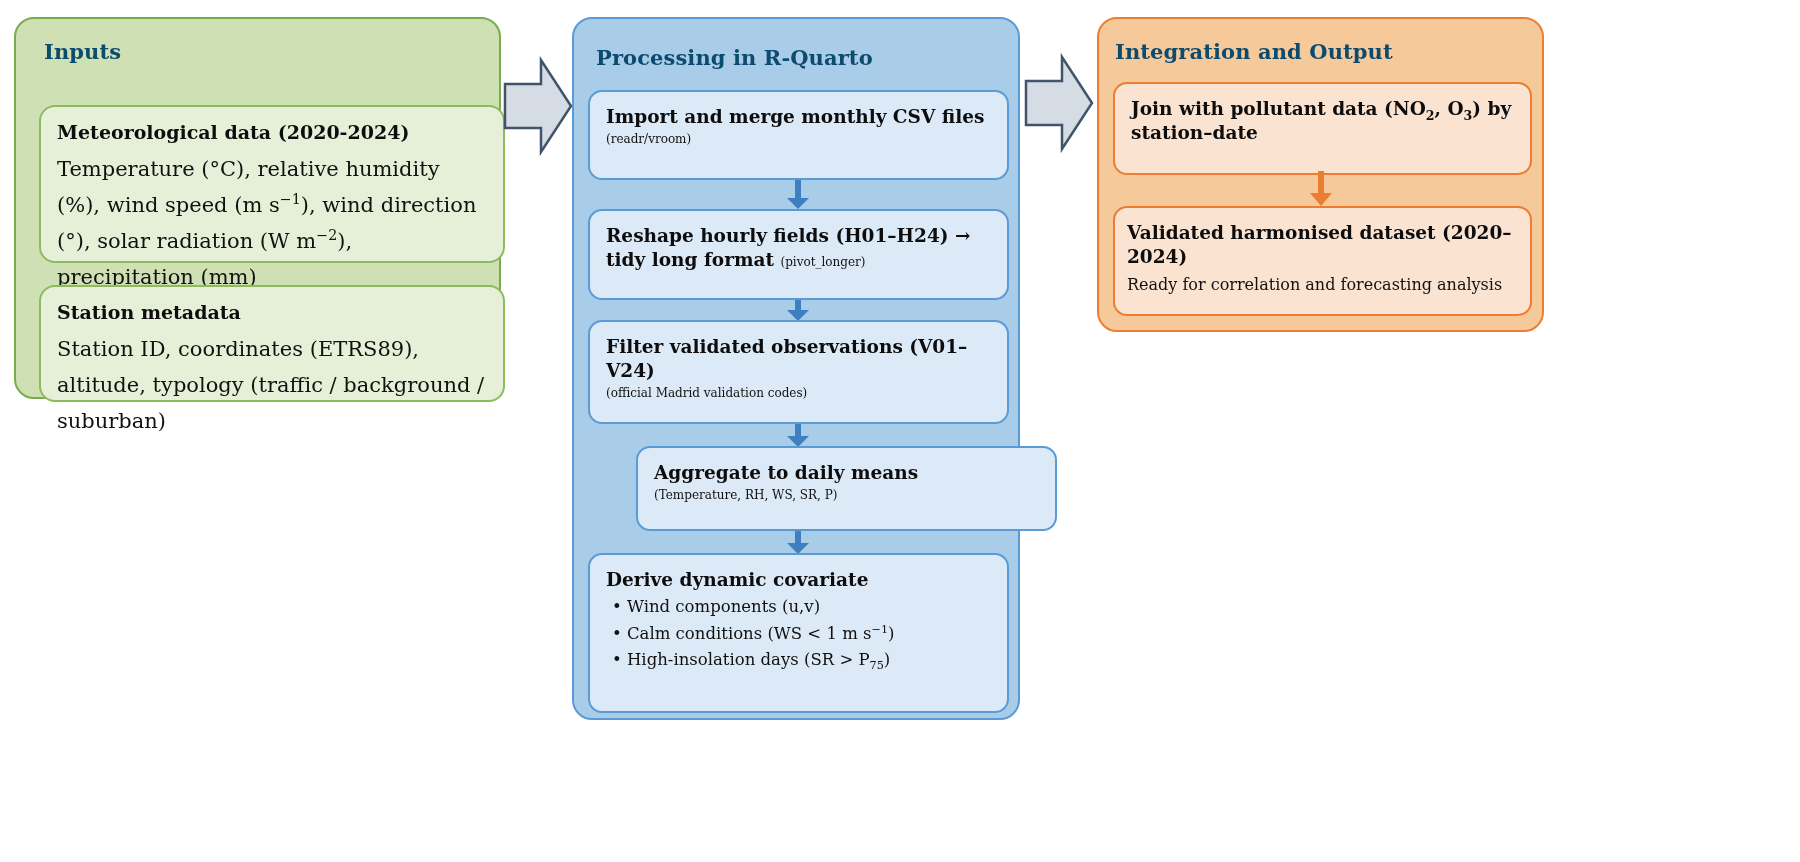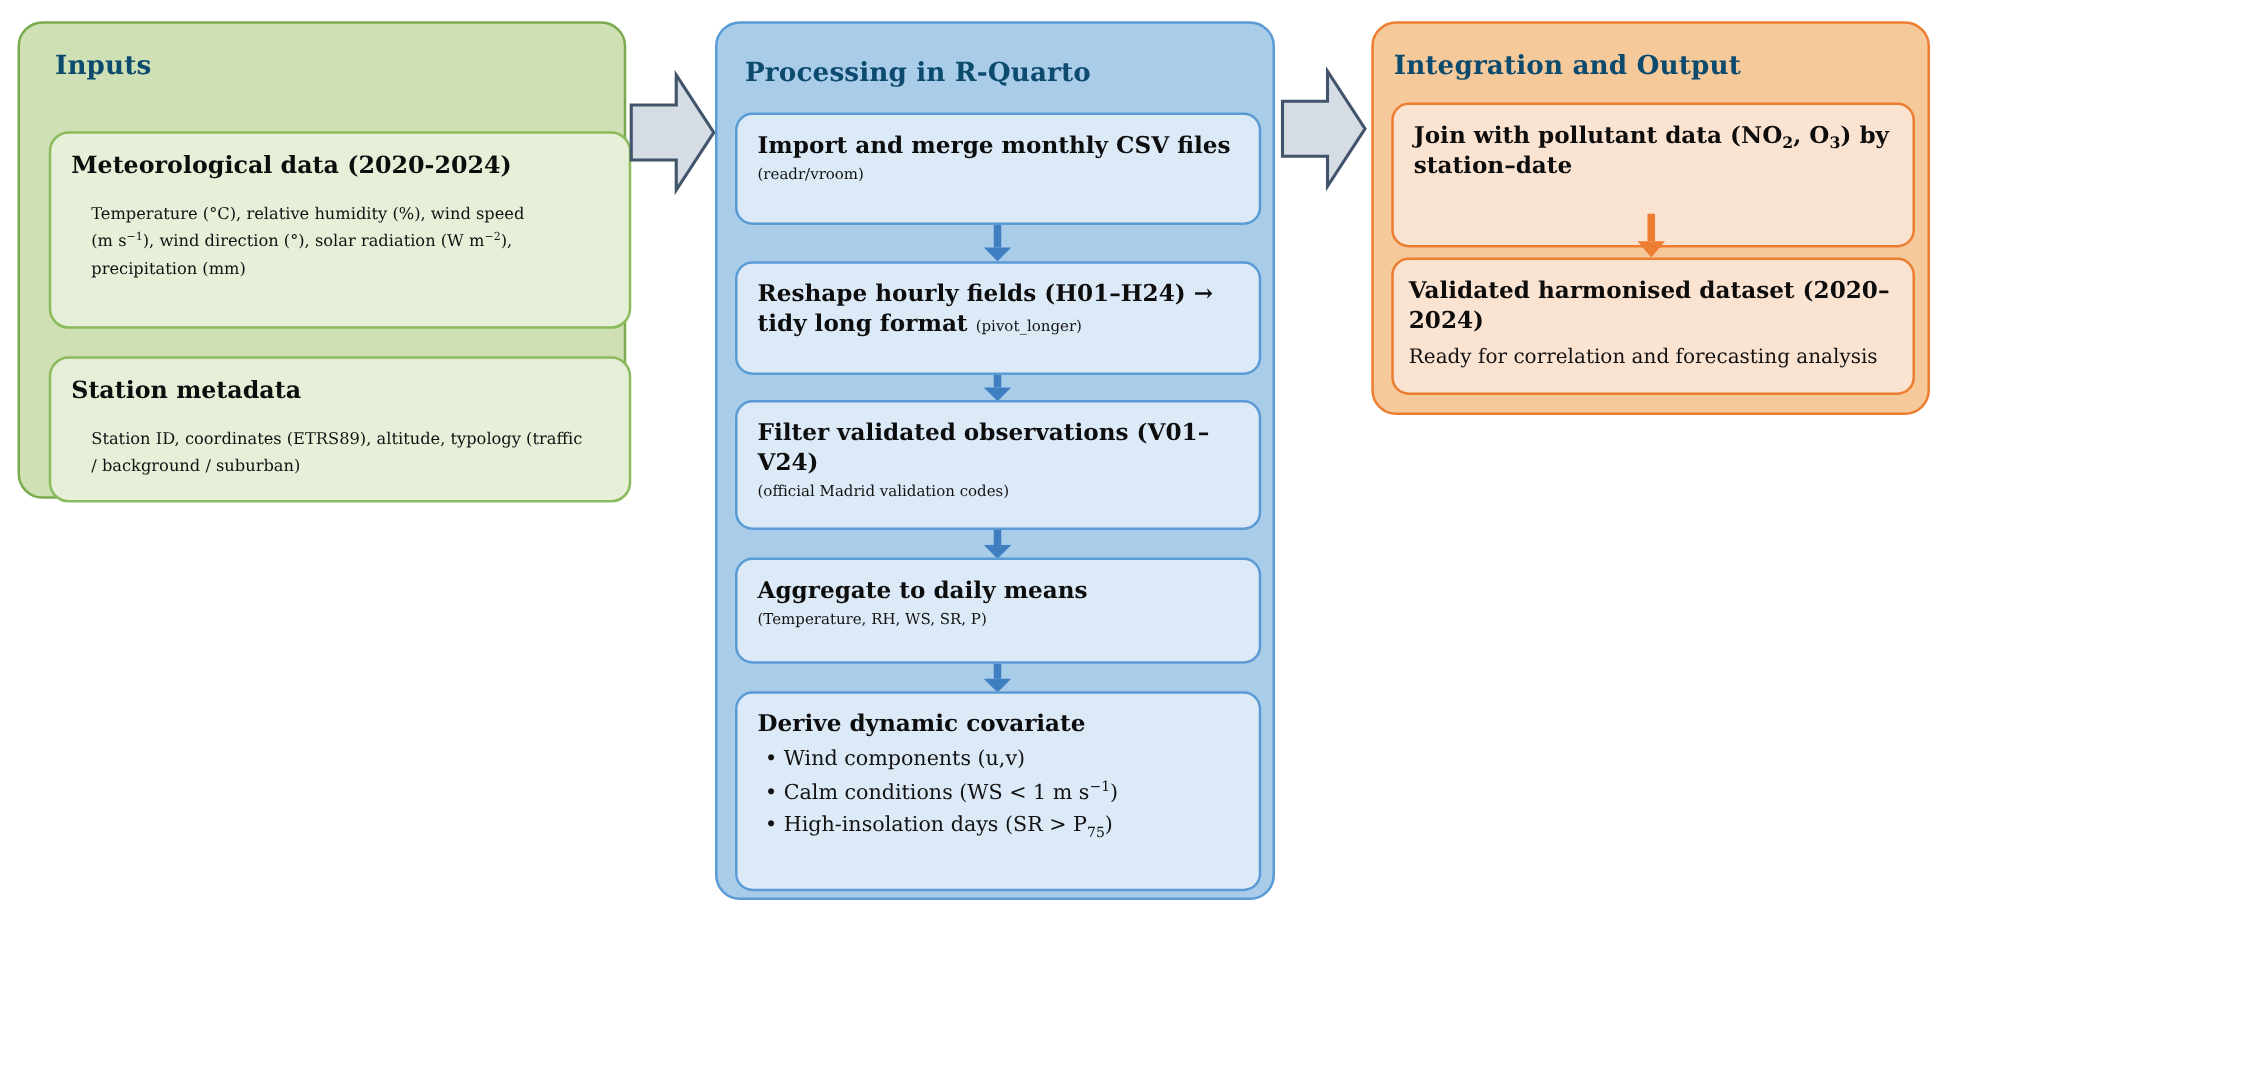--- a/index.html
+++ b/index.html
@@ -70,24 +70,24 @@
     height: 117px;
   }
   .card-h {
     font-weight: bold;
     font-size: 19px;
     color: #0d0d0d;
     margin: 2px 0 6px 0;
     line-height: 1.25;
   }
   .card-p {
-    font-size: 13px;
+    font-size: 21px;
     color: #111111;
     line-height: 1.72;
-    margin: 16px;
+    margin: 0;
   }
 
   
   #panel-processing {
     left: 572px;
     top: 17px;
     width: 448px;
     height: 703px;
     background: #a9cce9;
     border: 2.5px solid #5b9bd5;
@@ -126,21 +126,21 @@
   .blue-li {
     font-size: 16.5px;
     color: #111111;
     line-height: 1.62;
     margin-left: 6px;
   }
 
   #card-import   { top: 71px;  height: 90px; }
   #card-reshape  { top: 190px; height: 91px; }
   #card-filter   { top: 301px; height: 104px; }
-  #card-aggregate{ top: 427px; height: 85px; }
+  #card-aggregate{ top: 427px; height: 85px; margin-left: 48px; }
   #card-derive   { top: 534px; height: 160px; }
 
   
   .arrow-down {
     position: absolute;
     width: 22px;
     left: 213px;
   }
   .arrow-down .shaft {
     position: absolute;
@@ -181,21 +181,21 @@
   .orange-card {
     position: absolute;
     box-sizing: border-box;
     background: #fbe3d2;
     border: 2px solid #ed7d31;
     border-radius: 14px;
     padding: 11px 14px 9px 16px;
     left: 14px;
     width: 419px;
   }
-  #card-join    { top: 63px;  height: 116px; }
+  #card-join    { top: 63px;  height: 93px; }
   #card-output  { top: 187px; height: 110px; padding-left: 12px; }
   .orange-h {
     font-weight: bold;
     font-size: 18.5px;
     color: #0d0d0d;
     line-height: 1.32;
     margin: 2px 0 4px 0;
   }
   .orange-p {
     font-size: 16px;

